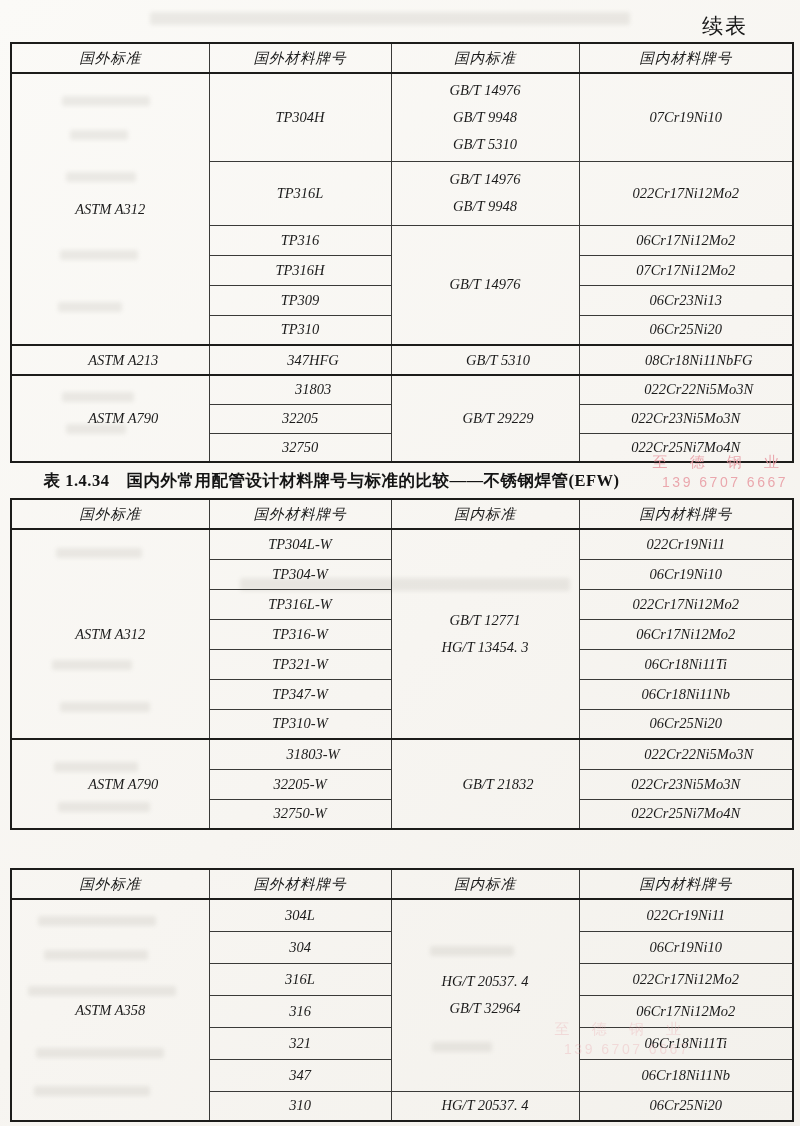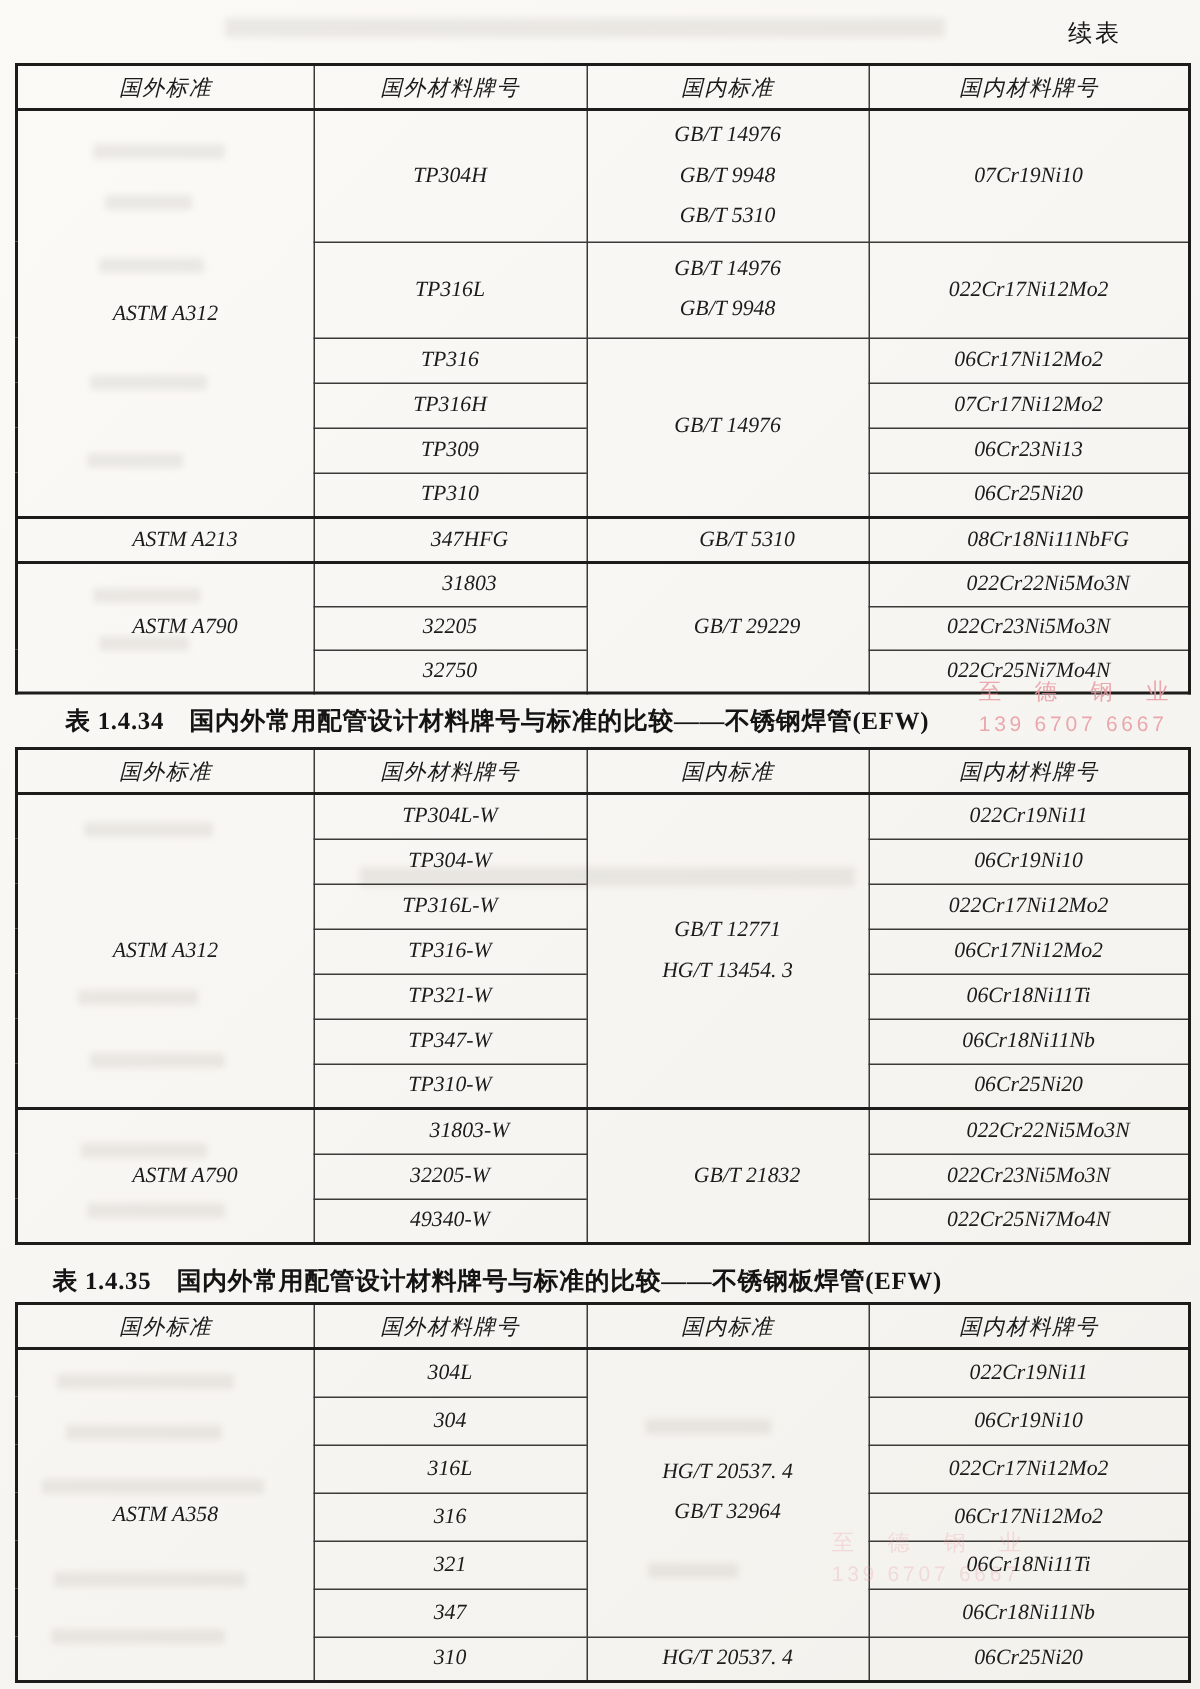--- a/index.html
+++ b/index.html
@@ -6,21 +6,21 @@
   .page{
     position:relative;
     width:800px;height:1126px;
     background:linear-gradient(135deg,#fbfaf7 0%,#f7f5f1 55%,#f3f1ec 100%);
     overflow:hidden;
     font-family:"Liberation Serif","DejaVu Serif",serif;
     color:#1b1b1b;
   }
   .continued{
     position:absolute;top:12px;right:52px;
-    font-size:16px;letter-spacing:2px;color:#181818;
+    font-size:21px;letter-spacing:2px;color:#181818;
   }
   table.tbl{
     position:absolute;left:10px;width:782px;
     border-collapse:collapse;table-layout:fixed;
     font-size:14.5px;
   }
   table.tbl th,table.tbl td{
     border:1px solid #3a3a38;
     text-align:center;vertical-align:middle;
     padding:0 2px;
@@ -40,21 +40,21 @@
   .t1{top:42px;} .t2{top:498px;} .t3{top:868px;}
   .caption{
     position:absolute;left:0;width:663px;
     text-align:center;font-weight:bold;font-size:16.5px;
     color:#141414;letter-spacing:0.5px;
   }
   .cap1{top:470px;} .cap2{top:843px;}
   .wm{
     position:absolute;
     font-family:"Liberation Sans","DejaVu Sans",sans-serif;
-    line-height:21px;pointer-events:none;
+    text-align:right;line-height:21px;pointer-events:none;
   }
   .wm .l1{font-size:15px;letter-spacing:9px;display:block;}
   .wm .l2{font-size:14px;letter-spacing:2.5px;display:block;}
   .wm1{top:451px;right:12px;opacity:.85;}
   .wm2{top:1018px;right:110px;opacity:.28;}
   
   .ghost{
     position:absolute;background:#8d887d;opacity:.14;
     filter:blur(2.2px);border-radius:2px;height:10px;
     pointer-events:none;
@@ -212,27 +212,26 @@
         <td rowspan="3">ASTM A790</td>
         <td>31803-W</td>
         <td rowspan="3">GB/T 21832</td>
         <td>022Cr22Ni5Mo3N</td>
       </tr>
       <tr class="h30">
         <td>32205-W</td>
         <td>022Cr23Ni5Mo3N</td>
       </tr>
       <tr class="h30">
-        <td>49340-W</td>
+        <td>32750-W</td>
         <td>022Cr25Ni7Mo4N</td>
       </tr>
     </tbody>
   </table>
 
-  <div class="caption cap2">表 1.4.35　国内外常用配管设计材料牌号与标准的比较——不锈钢板焊管(EFW)</div>
 
   <table class="tbl t3">
     <colgroup>
         <col style="width:198px">
         <col style="width:182px">
         <col style="width:188px">
         <col style="width:214px">
       </colgroup>
     <thead>
       <tr class="h30">

